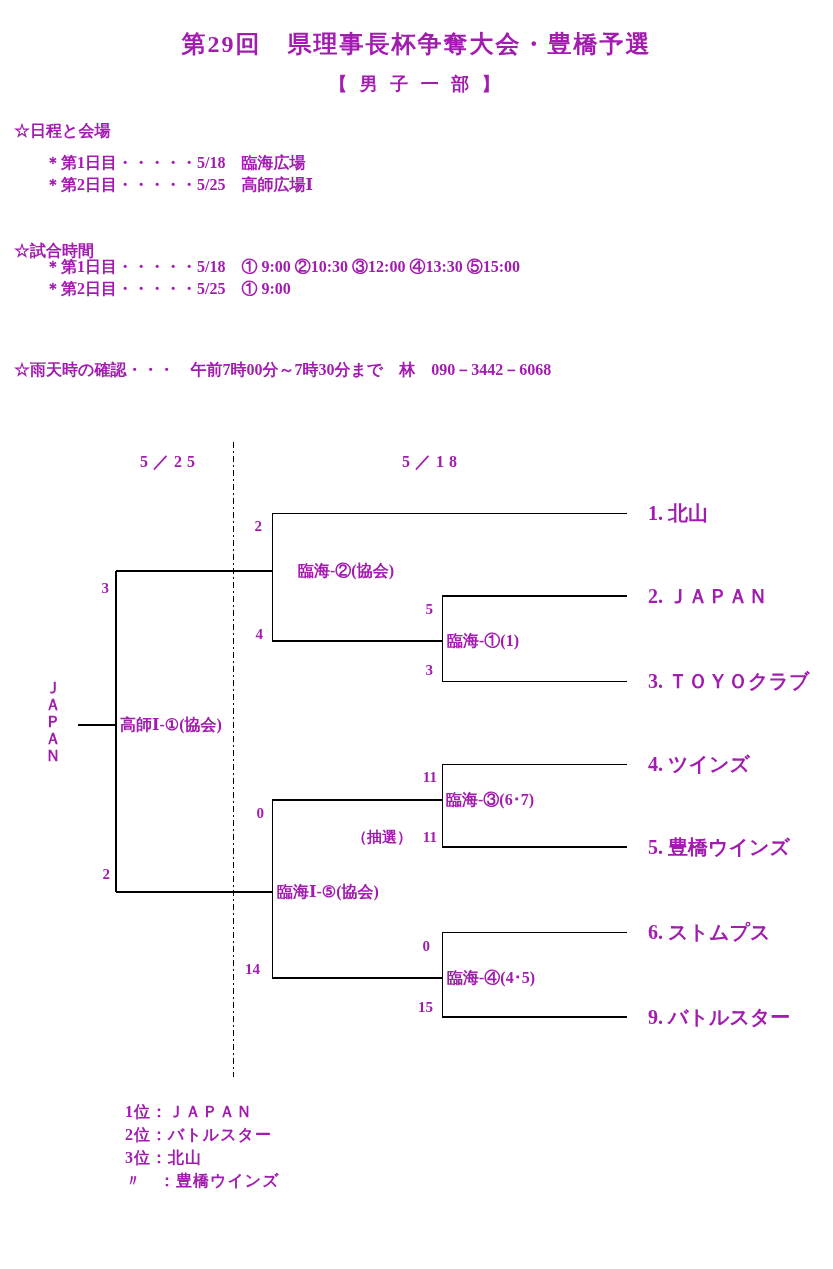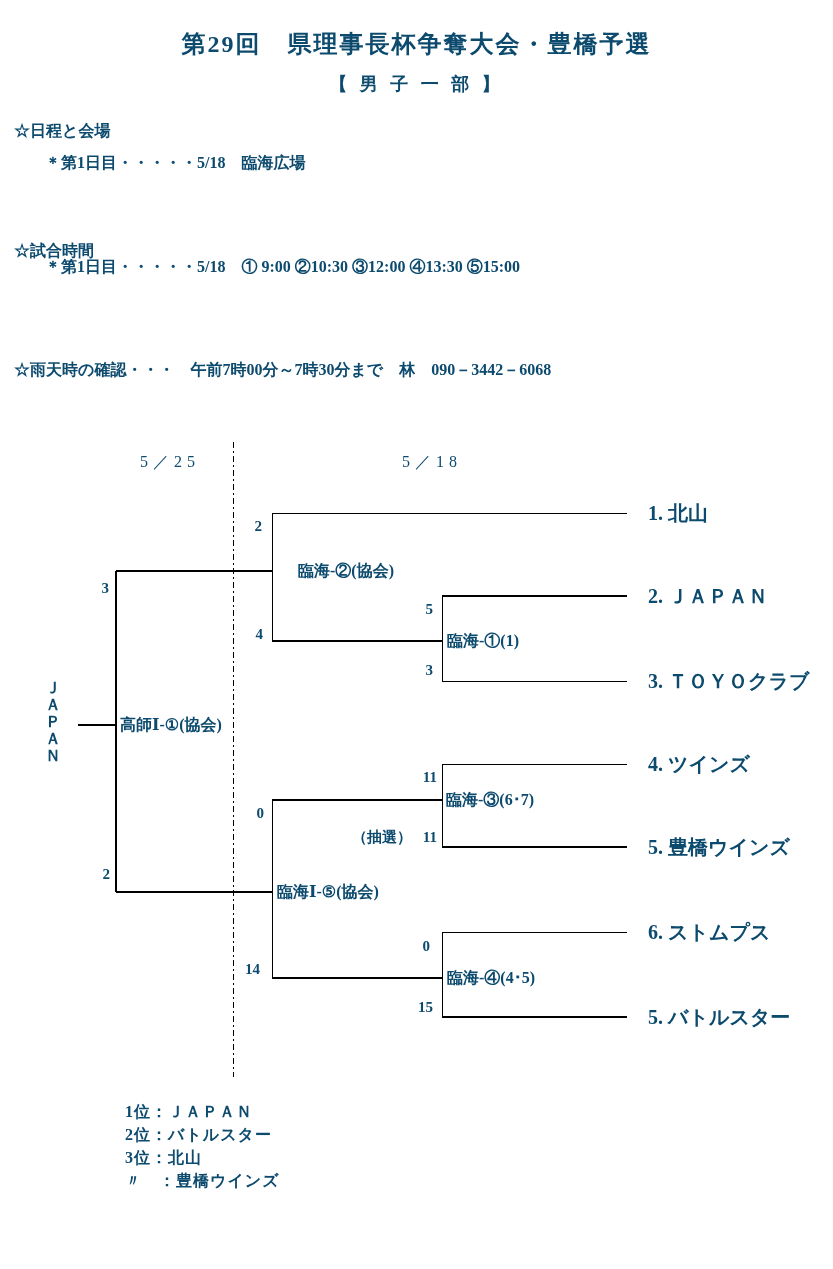--- a/index.html
+++ b/index.html
@@ -1,57 +1,59 @@
 <!DOCTYPE html>
 <html><head>
 <meta charset="utf-8">
 <style>
   html,body{margin:0;padding:0;}
   .doc{
     position:relative; width:833px; height:1269px;
-    background:#ffffff; color:#0c4a6e;
+    background:#ffffff; color:#a21caf;
     font-family:"Liberation Serif","DejaVu Serif",serif;
     overflow:hidden;
   }
   .txt{position:absolute; white-space:nowrap; font-weight:bold; line-height:20px; font-size:16px;}
   .title{position:absolute; left:0; width:100%; text-align:center; font-weight:bold;}
   .hl{position:absolute; height:1px; background:#000;}   
   .hb{position:absolute; height:2px; background:#000;}   
   .vl{position:absolute; width:1px;  background:#000;}   
   .vb{position:absolute; width:2px;  background:#000;}   
   .dash{
     position:absolute; width:1px;
     background:repeating-linear-gradient(180deg,
       #000 0px,#000 6px, transparent 6px,transparent 9px,
       #000 9px,#000 11px, transparent 11px,transparent 14px);
   }
   .score{position:absolute; width:34px; text-align:right; font-weight:bold;
          font-size:15px; line-height:16px; white-space:nowrap;}
   .mlabel{position:absolute; white-space:nowrap; font-weight:bold; font-size:16px; line-height:20px;}
   .team{position:absolute; white-space:nowrap; font-weight:bold; font-size:20px; line-height:20px;}
-  .date{position:absolute; white-space:nowrap; font-weight:normal; font-size:16px; line-height:18px; letter-spacing:5px;}
+  .date{position:absolute; white-space:nowrap; font-weight:bold; font-size:16px; line-height:18px; letter-spacing:5px;}
   .champ{
     position:absolute; left:42px; top:670px;
     writing-mode:vertical-rl; text-orientation:upright;
     font-size:16px; font-weight:bold; letter-spacing:1px; white-space:nowrap;
   }
 </style>
 </head>
 <body>
 
 <div class="doc">
 
   <div class="title" style="top:28px; font-size:24px; letter-spacing:2px;">第29回　県理事長杯争奪大会・豊橋予選</div>
   <div class="title" style="top:72px; font-size:18px; letter-spacing:4px;">【 男 子 一 部 】</div>
 
   <div class="txt" style="left:14px; top:121px;">☆日程と会場</div>
   <div class="txt" style="left:45px; top:153px;">＊第1日目・・・・・5/18　臨海広場</div>
+  <div class="txt" style="left:45px; top:175px;">＊第2日目・・・・・5/25　高師広場Ⅰ</div>
 
   <div class="txt" style="left:14px; top:228px;margin-top:13px;">☆試合時間</div>
   <div class="txt" style="left:45px; top:257px;">＊第1日目・・・・・5/18　① 9:00 ②10:30 ③12:00 ④13:30 ⑤15:00</div>
+  <div class="txt" style="left:45px; top:279px;">＊第2日目・・・・・5/25　① 9:00</div>
   <div class="txt" style="left:14px; top:360px;">☆雨天時の確認・・・　午前7時00分～7時30分まで　林　090－3442－6068</div>
 
   <div class="date" style="left:140px; top:453px;">5／25</div>
   <div class="date" style="left:402px; top:453px;">5／18</div>
   <div class="dash" style="left:233px; top:442px; height:635px;"></div>
 
   <div class="hl" style="left:272px; top:513px; width:355px;"></div>
   <div class="hb" style="left:442px; top:595px; width:185px;"></div>
   <div class="hl" style="left:442px; top:681px; width:185px;"></div>
   <div class="hl" style="left:442px; top:764px; width:185px;"></div>
@@ -73,21 +75,21 @@
 
   <div class="vb" style="left:115px; top:571px; height:321px;"></div>
   <div class="hb" style="left:78px; top:724px; width:38px;"></div>
 
   <div class="team" style="left:648px; top:503px;">1. 北山</div>
   <div class="team" style="left:648px; top:586px;">2. ＪＡＰＡＮ</div>
   <div class="team" style="left:648px; top:671px;">3. ＴＯＹＯクラブ</div>
   <div class="team" style="left:648px; top:754px;">4. ツインズ</div>
   <div class="team" style="left:648px; top:837px;">5. 豊橋ウインズ</div>
   <div class="team" style="left:648px; top:922px;">6. ストムプス</div>
-  <div class="team" style="left:648px; top:1007px;">5. バトルスター</div>
+  <div class="team" style="left:648px; top:1007px;">9. バトルスター</div>
 
   <div class="mlabel" style="left:282px; top:561px;margin-left:16px;">臨海-②(協会)</div>
   <div class="mlabel" style="left:447px; top:631px;">臨海-①(1)</div>
   <div class="mlabel" style="left:446px; top:790px;text-align:center;">臨海-③(6･7)</div>
   <div class="mlabel" style="left:277px; top:882px;">臨海Ⅰ-⑤(協会)</div>
   <div class="mlabel" style="left:447px; top:968px;">臨海-④(4･5)</div>
   <div class="mlabel" style="left:120px; top:715px;">高師Ⅰ-①(協会)</div>
 
   <div class="score" style="left:228px; top:518px;">2</div>
   <div class="score" style="left:229px; top:626px;">4</div>

